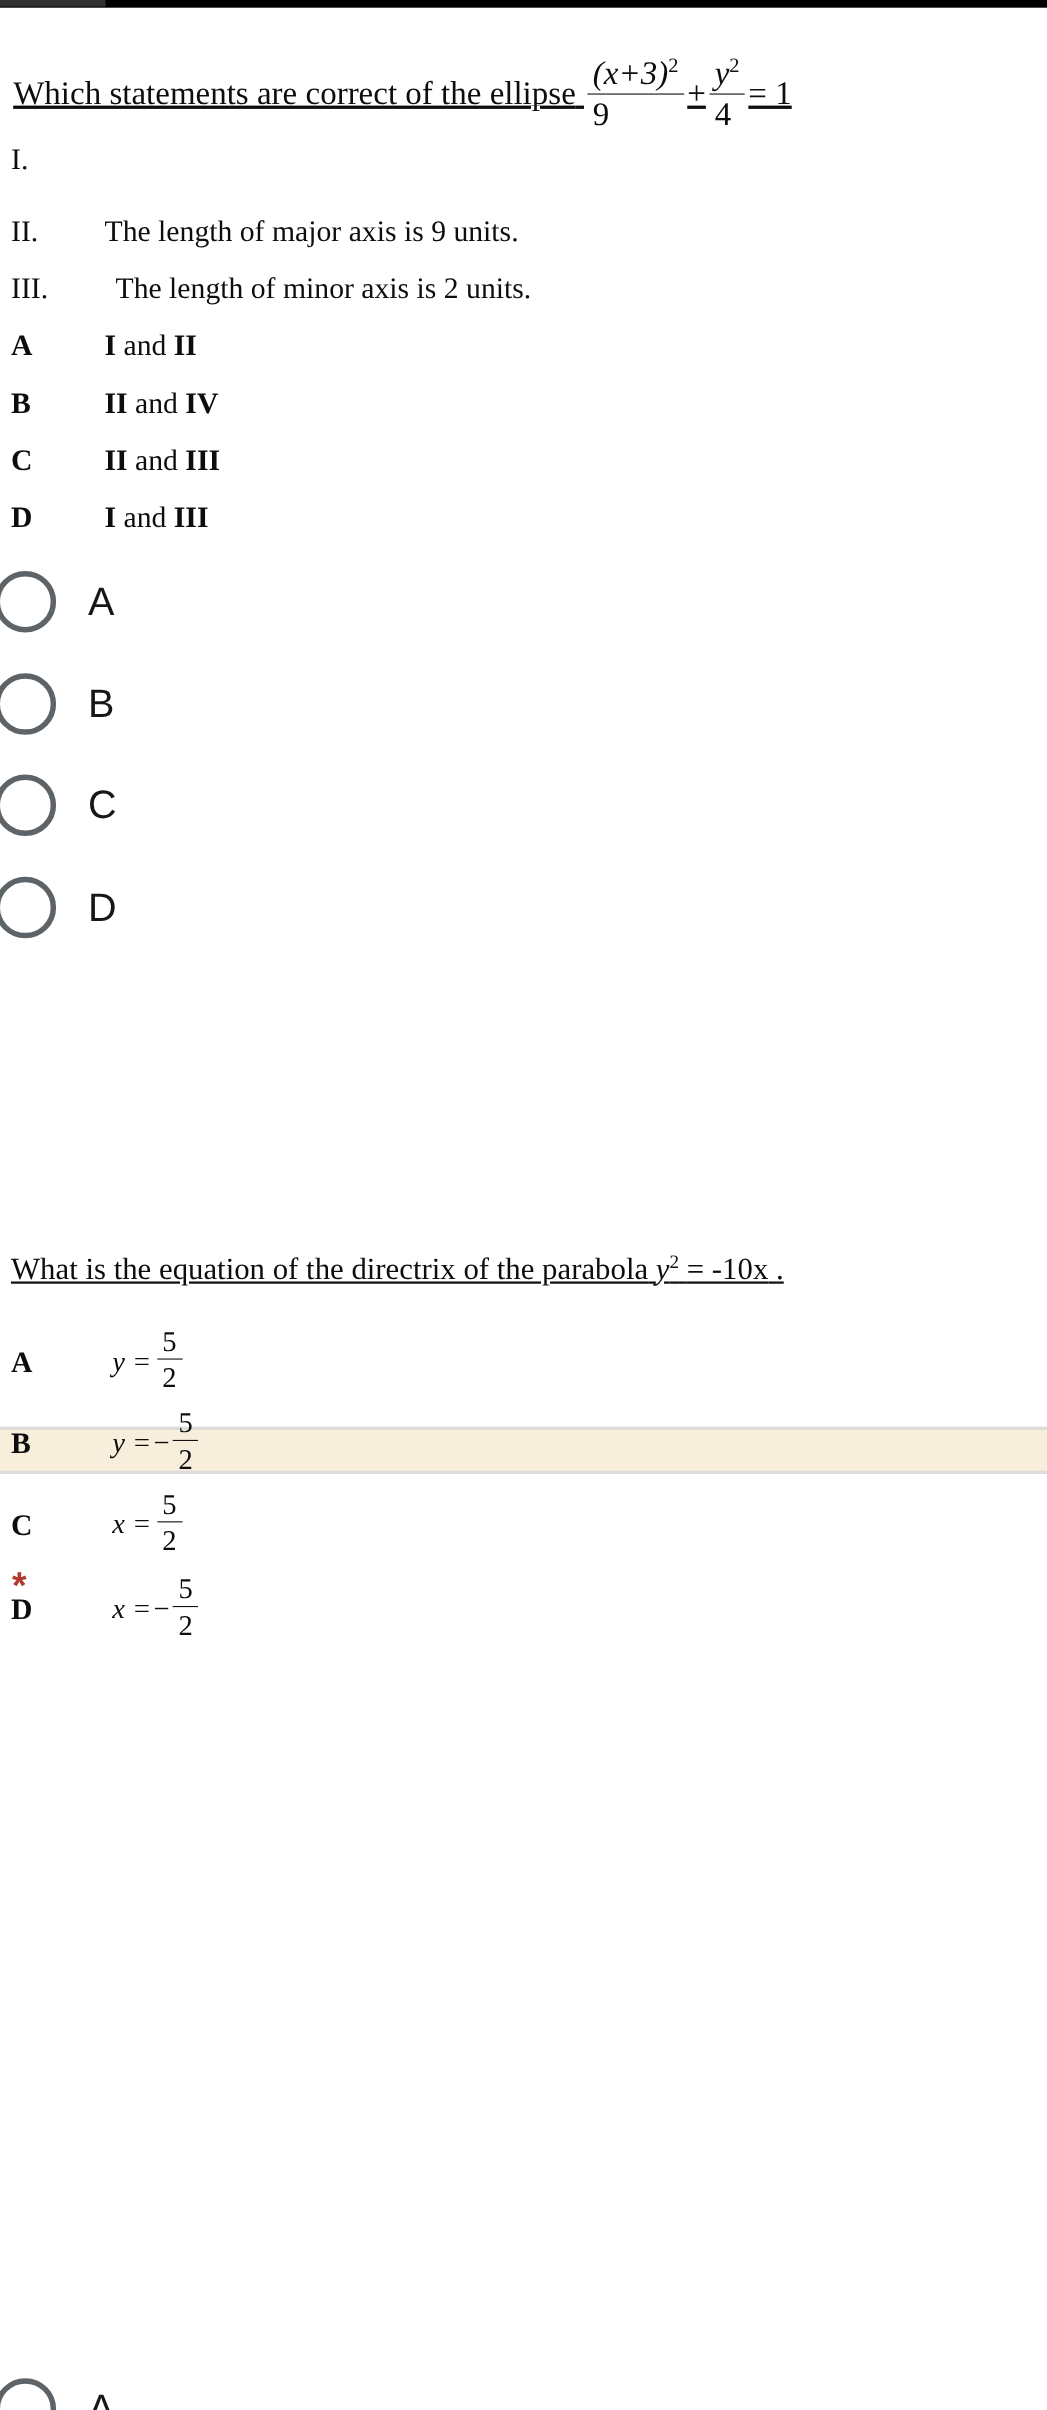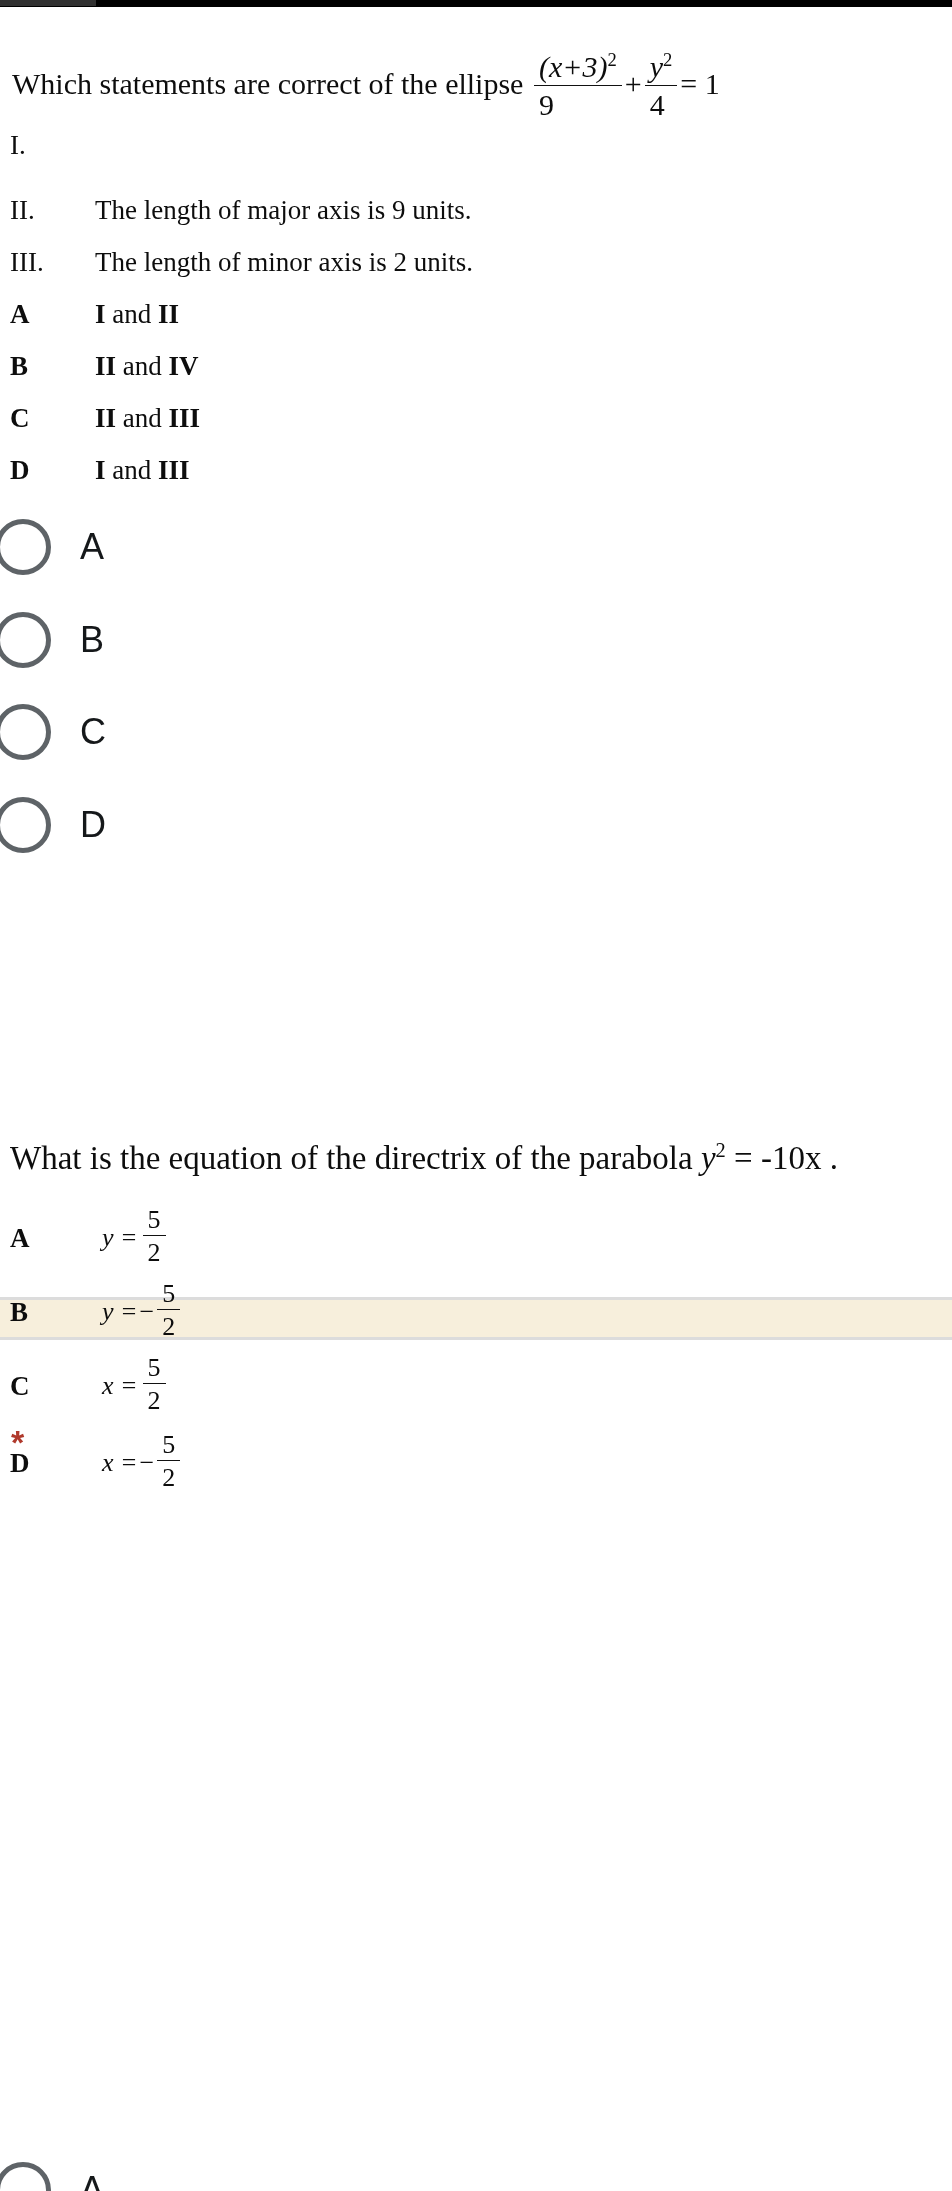--- a/index.html
+++ b/index.html
@@ -38,20 +38,21 @@
     left: 0;
     width: 952px;
     font-family: "Liberation Serif", "DejaVu Serif", serif;
     color: #0d0d0d;
   }
   .qstem {
     position: absolute;
     font-size: 30px;
     line-height: 1.1;
     white-space: nowrap;
+    text-decoration: underline;
   }
 
   
   .frac {
     display: inline-block;
     vertical-align: middle;
     text-align: left;
     position: relative;
     top: -2px;
     margin: 0 3px;
@@ -190,21 +191,21 @@
 
   <div class="row stmt" style="top:131px;">
     <span class="marker">I.</span>
   </div>
 
   <div class="row stmt" style="top:196px;">
     <span class="marker">II.</span>
     <span class="body">The length of major axis is 9 units.</span>
   </div>
 
-  <div class="row stmt" style="top:248px;">
+  <div class="row stmt" style="top:248px;gap:10px;">
     <span class="marker">III.</span>
     <span class="body">The length of minor axis is 2 units.</span>
   </div>
 
   <div class="row opt" style="top:300px;">
     <span class="marker">A</span>
     <span class="body"><span class="b">I</span>&nbsp;<span>and</span>&nbsp;<span class="b">II</span></span>
   </div>
 
   <div class="row opt" style="top:352px;">
@@ -239,21 +240,21 @@
   <span class="radio-circle"></span>
   <span class="radio-label">D</span>
 </div>
 
 <div class="band" style="top:1297px; height:43px;"></div>
 
 <span class="required-star" style="left:11px; top:1425px;">*</span>
 
 <div class="qblock" style="top:0;">
 
-  <div class="qstem" style="left:10px; top:1140px; font-size:33px;">
+  <div class="qstem" style="left:10px; top:1140px; font-size:28px;">
     <span>What is the equation of the directrix of the parabola</span><span>&nbsp;</span><span class="ital">y</span><sup class="exp">2</sup><span>&nbsp;</span><span><span>= -10x</span></span><span>&nbsp;</span><span>.</span>
   </div>
 
   <div class="mrow" style="top:1207px;">
     <span class="marker">A</span>
     <span class="expr">
       <span class="lead ital">y =</span>
       <span></span>
       <span class="frac">
         <span class="num">5</span>

